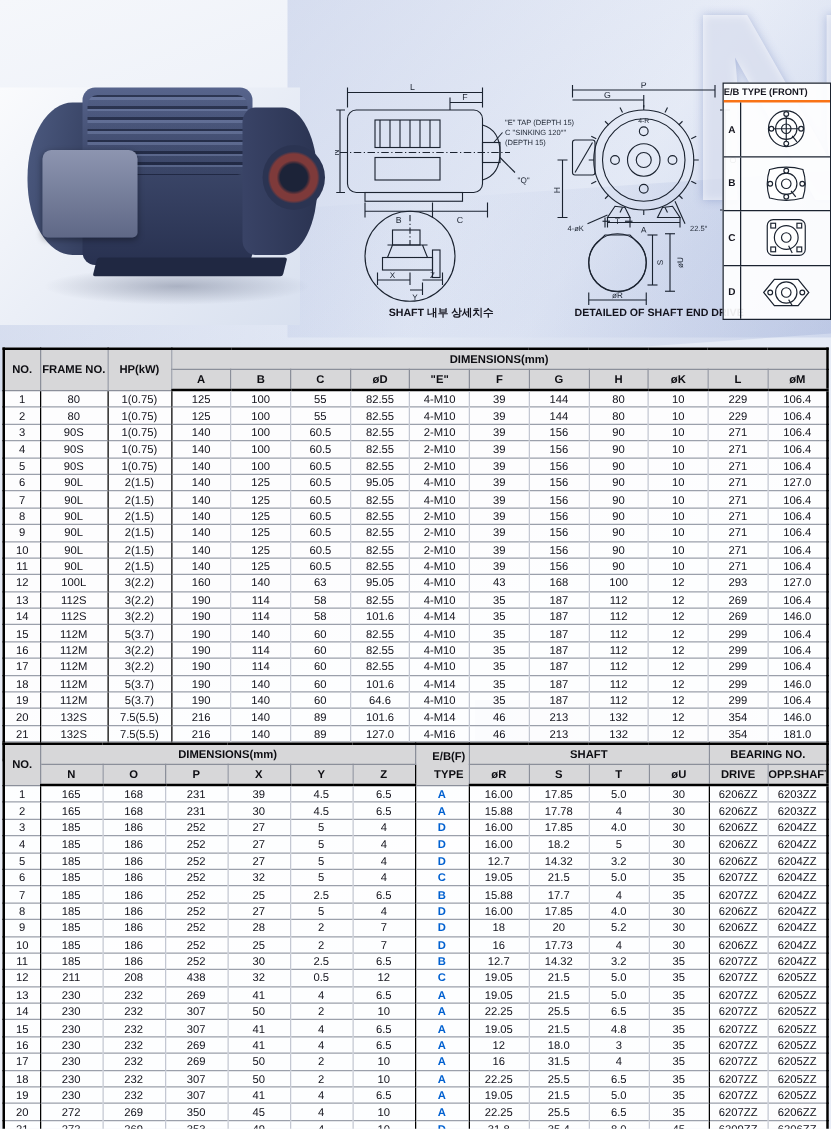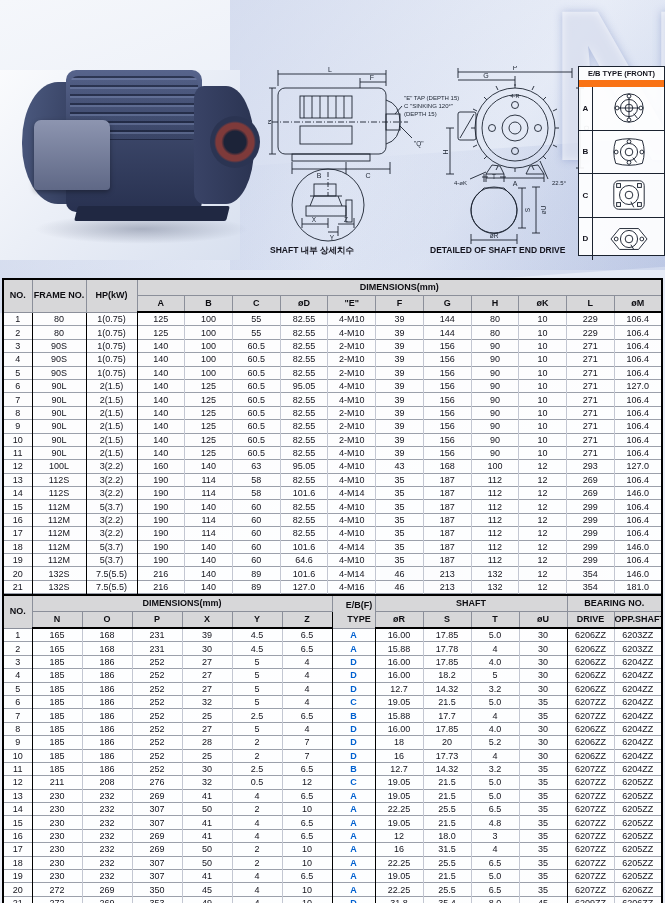--- a/index.html
+++ b/index.html
@@ -20,26 +20,26 @@
   .m-rear{position:absolute;left:16px;top:26px;width:72px;height:122px;background:linear-gradient(100deg,#4c5a80,#2b3452);border-radius:36px 10px 10px 36px / 60px 12px 12px 60px;}
   .m-body{position:absolute;left:60px;top:14px;width:136px;height:142px;background:linear-gradient(180deg,#57648c 0%,#3b4668 45%,#283150 100%);border-radius:10px;}
   .m-fins{position:absolute;left:4px;top:6px;right:4px;height:64px;background:repeating-linear-gradient(180deg,rgba(12,18,38,0.55) 0 2px,rgba(130,145,185,0.40) 2px 4px,rgba(60,72,105,0.1) 4px 9px);border-radius:8px;}
   .m-box{position:absolute;left:28px;top:64px;width:76px;height:70px;background:linear-gradient(180deg,#8d95b0,#5f6886);border-radius:7px 7px 4px 4px;box-shadow:0 2px 5px rgba(0,0,0,0.35);}
   .m-front{position:absolute;left:188px;top:30px;width:60px;height:118px;background:linear-gradient(90deg,#394366,#2b3452);border-radius:10px 28px 28px 10px / 12px 56px 56px 12px;}
   .m-ring{position:absolute;left:204px;top:60px;width:50px;height:52px;border-radius:50%;background:radial-gradient(circle,#1c2338 30%,#7e3a3a 38% 52%,#2b3452 58%);}
   .m-feet{position:absolute;left:70px;top:150px;width:152px;height:15px;background:#202842;border-radius:2px;transform:skewX(-14deg);}
   
   svg.draw{position:absolute;z-index:2;}
   svg.draw text{font-family:"Liberation Sans",sans-serif;fill:#1b2330;}
-  .caption{position:absolute;z-index:2;font-size:8.5px;font-weight:bold;color:#14141e;text-align:left;}
+  .caption{position:absolute;z-index:2;font-size:8.5px;font-weight:bold;color:#14141e;text-align:right;}
   .cap1{left:270px;top:245px;width:125px;}
   .cap2{left:430px;top:245px;width:165px;}
   
   .eb-panel{position:absolute;left:578px;top:66px;width:85px;height:188px;background:rgba(255,255,255,0.92);border:1.5px solid #1b2330;z-index:2;}
-  .eb-title{height:13px;line-height:13px;text-align:center;font-size:7.5px;font-weight:bold;border-bottom:7px solid #f97316;color:#14141e;}
+  .eb-title{height:13px;line-height:13px;font-size:7.5px;font-weight:bold;border-bottom:2px solid #f97316;color:#14141e;}
   .eb-row{height:42.5px;display:flex;border-bottom:1px solid #1b2330;}
   .eb-row:last-child{border-bottom:none;}
   .eb-letter{width:13px;border-right:1px solid #1b2330;display:flex;align-items:center;justify-content:center;font-size:8px;font-weight:bold;color:#14141e;}
   .eb-icon{flex:1;display:flex;align-items:center;justify-content:center;}
   
   table.dtable{position:absolute;left:2px;width:661px;border-collapse:collapse;table-layout:fixed;background:rgba(255,255,255,0.90);z-index:3;border:2px solid #000;}
   .dtable th{background:#d7d7d9;font-weight:bold;font-size:9px;height:15px;line-height:13px;padding:0;border:1px solid #8b8f9a;white-space:nowrap;overflow:hidden;text-align:center;color:#0d0d12;margin-top:20px;}
   .dtable td{font-size:9px;height:12.4px;line-height:12px;padding:0;border-top:1px solid #9ba0ab;border-left:1px solid #c3c7d2;white-space:nowrap;overflow:hidden;text-align:center;color:#13131c;}
   .dtable thead tr:last-child th{border-bottom:2px solid #000;}
   th.gb-l,td.gb-l{border-left:1.5px solid #000 !important;}
@@ -903,21 +903,21 @@
           <td>14.32</td>
           <td>3.2</td>
           <td>35</td>
           <td class="gb-l">6207ZZ</td>
           <td>6204ZZ</td>
         </tr>
         <tr>
           <td>12</td>
           <td class="gb-l">211</td>
           <td>208</td>
-          <td>276</td>
+          <td>438</td>
           <td>32</td>
           <td>0.5</td>
           <td>12</td>
           <td class="gb-l accent">C</td>
           <td class="gb-l">19.05</td>
           <td>21.5</td>
           <td>5.0</td>
           <td>35</td>
           <td class="gb-l">6207ZZ</td>
           <td>6205ZZ</td>

